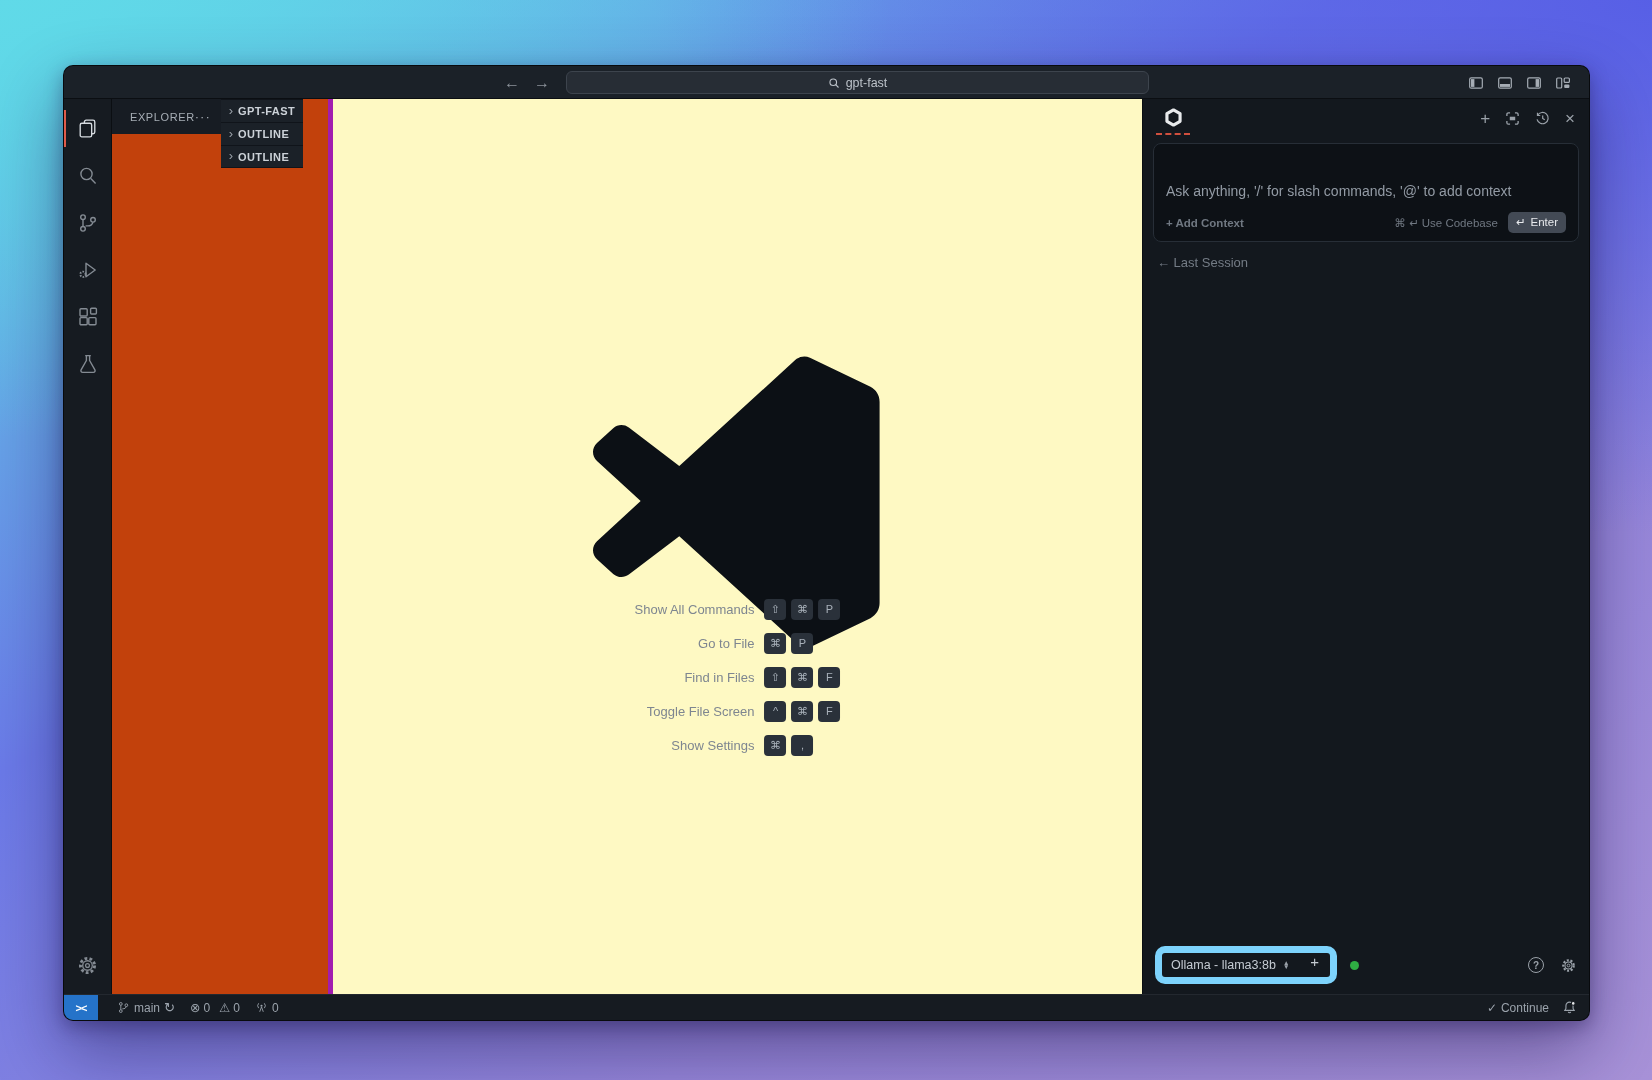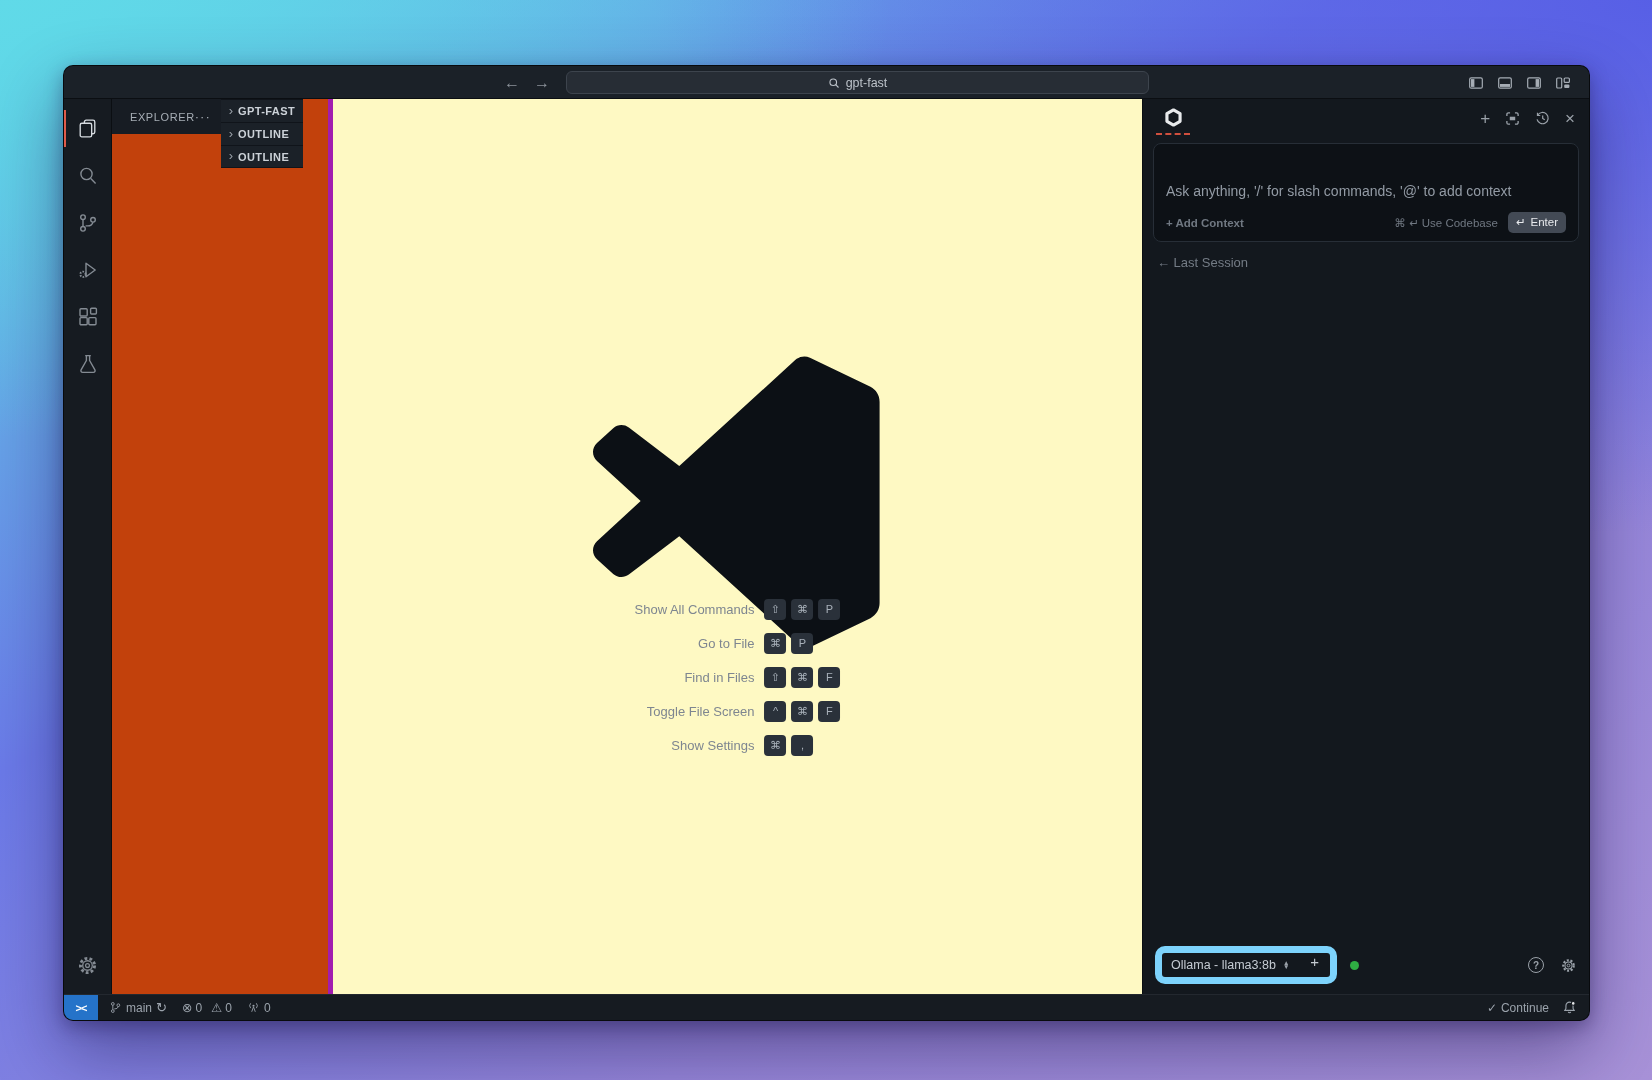--- a/index.html
+++ b/index.html
@@ -112,21 +112,21 @@
   .panel-footer-spacer { flex:1; }
   .footer-icons { display:flex; align-items:center; gap:16px; color:#9aa1a9; }
   .help-circle { width:16px; height:16px; border:1.4px solid #9aa1a9; border-radius:50%; display:flex; align-items:center; justify-content:center; font-size:10px; font-weight:bold; }
 
   
   .statusbar {
     height:26px; flex:0 0 auto; background:#161b21; border-top:1px solid #23282f;
     display:flex; align-items:center; font-size:12px; color:#9ba3ac;
   }
   .remote { width:34px; height:100%; background:#2573c9; color:#fff; display:flex; align-items:center; justify-content:center; font-size:11px; font-weight:bold; letter-spacing:-1px; }
-  .sb-left { display:flex; align-items:center; gap:15px; padding-left:11px; }
+  .sb-left { display:flex; align-items:center; gap:15px; padding-left:19px; }
   .sb-item { display:flex; align-items:center; gap:4px; }
   .sb-item svg { display:block; }
   .sb-right { margin-left:auto; display:flex; align-items:center; gap:13px; padding-right:12px; }
   .sync-glyph { font-size:13px; line-height:1; }
   .diag { display:flex; align-items:center; gap:9px; }
   .diag span { display:flex; align-items:center; gap:3px; }
   .glyph { font-size:12.5px; }
 </style>
 </head>
 <body>

